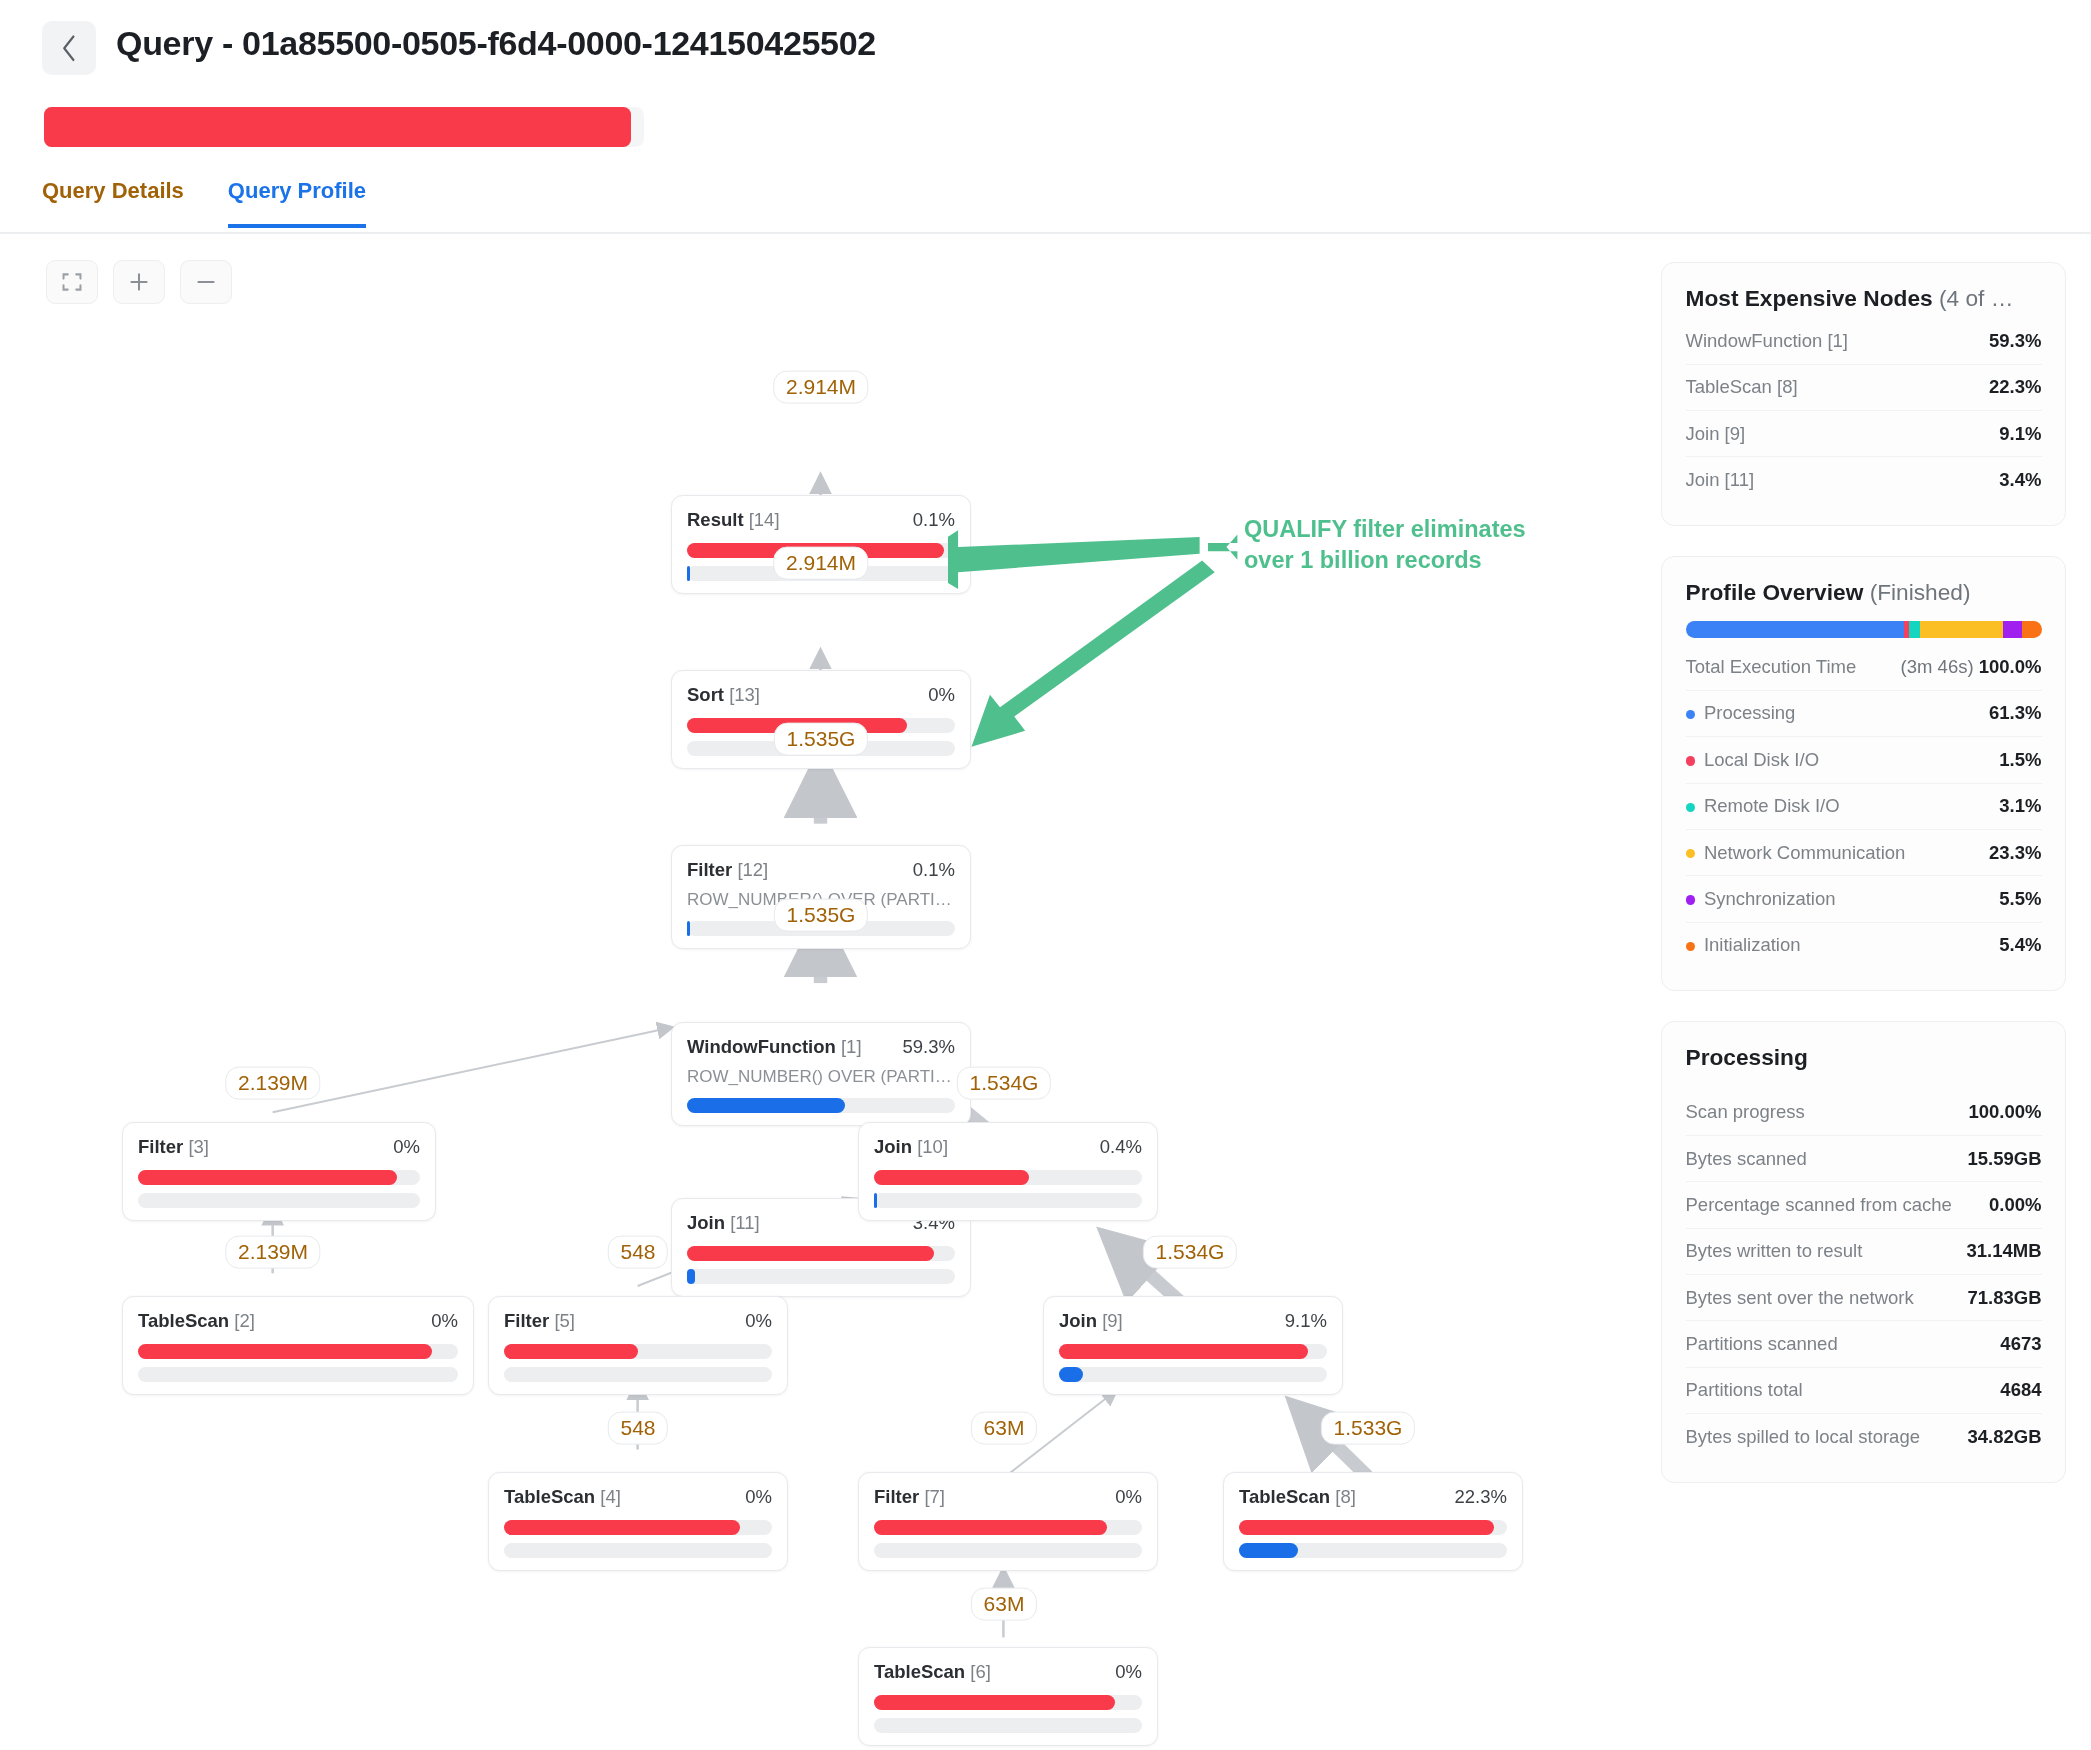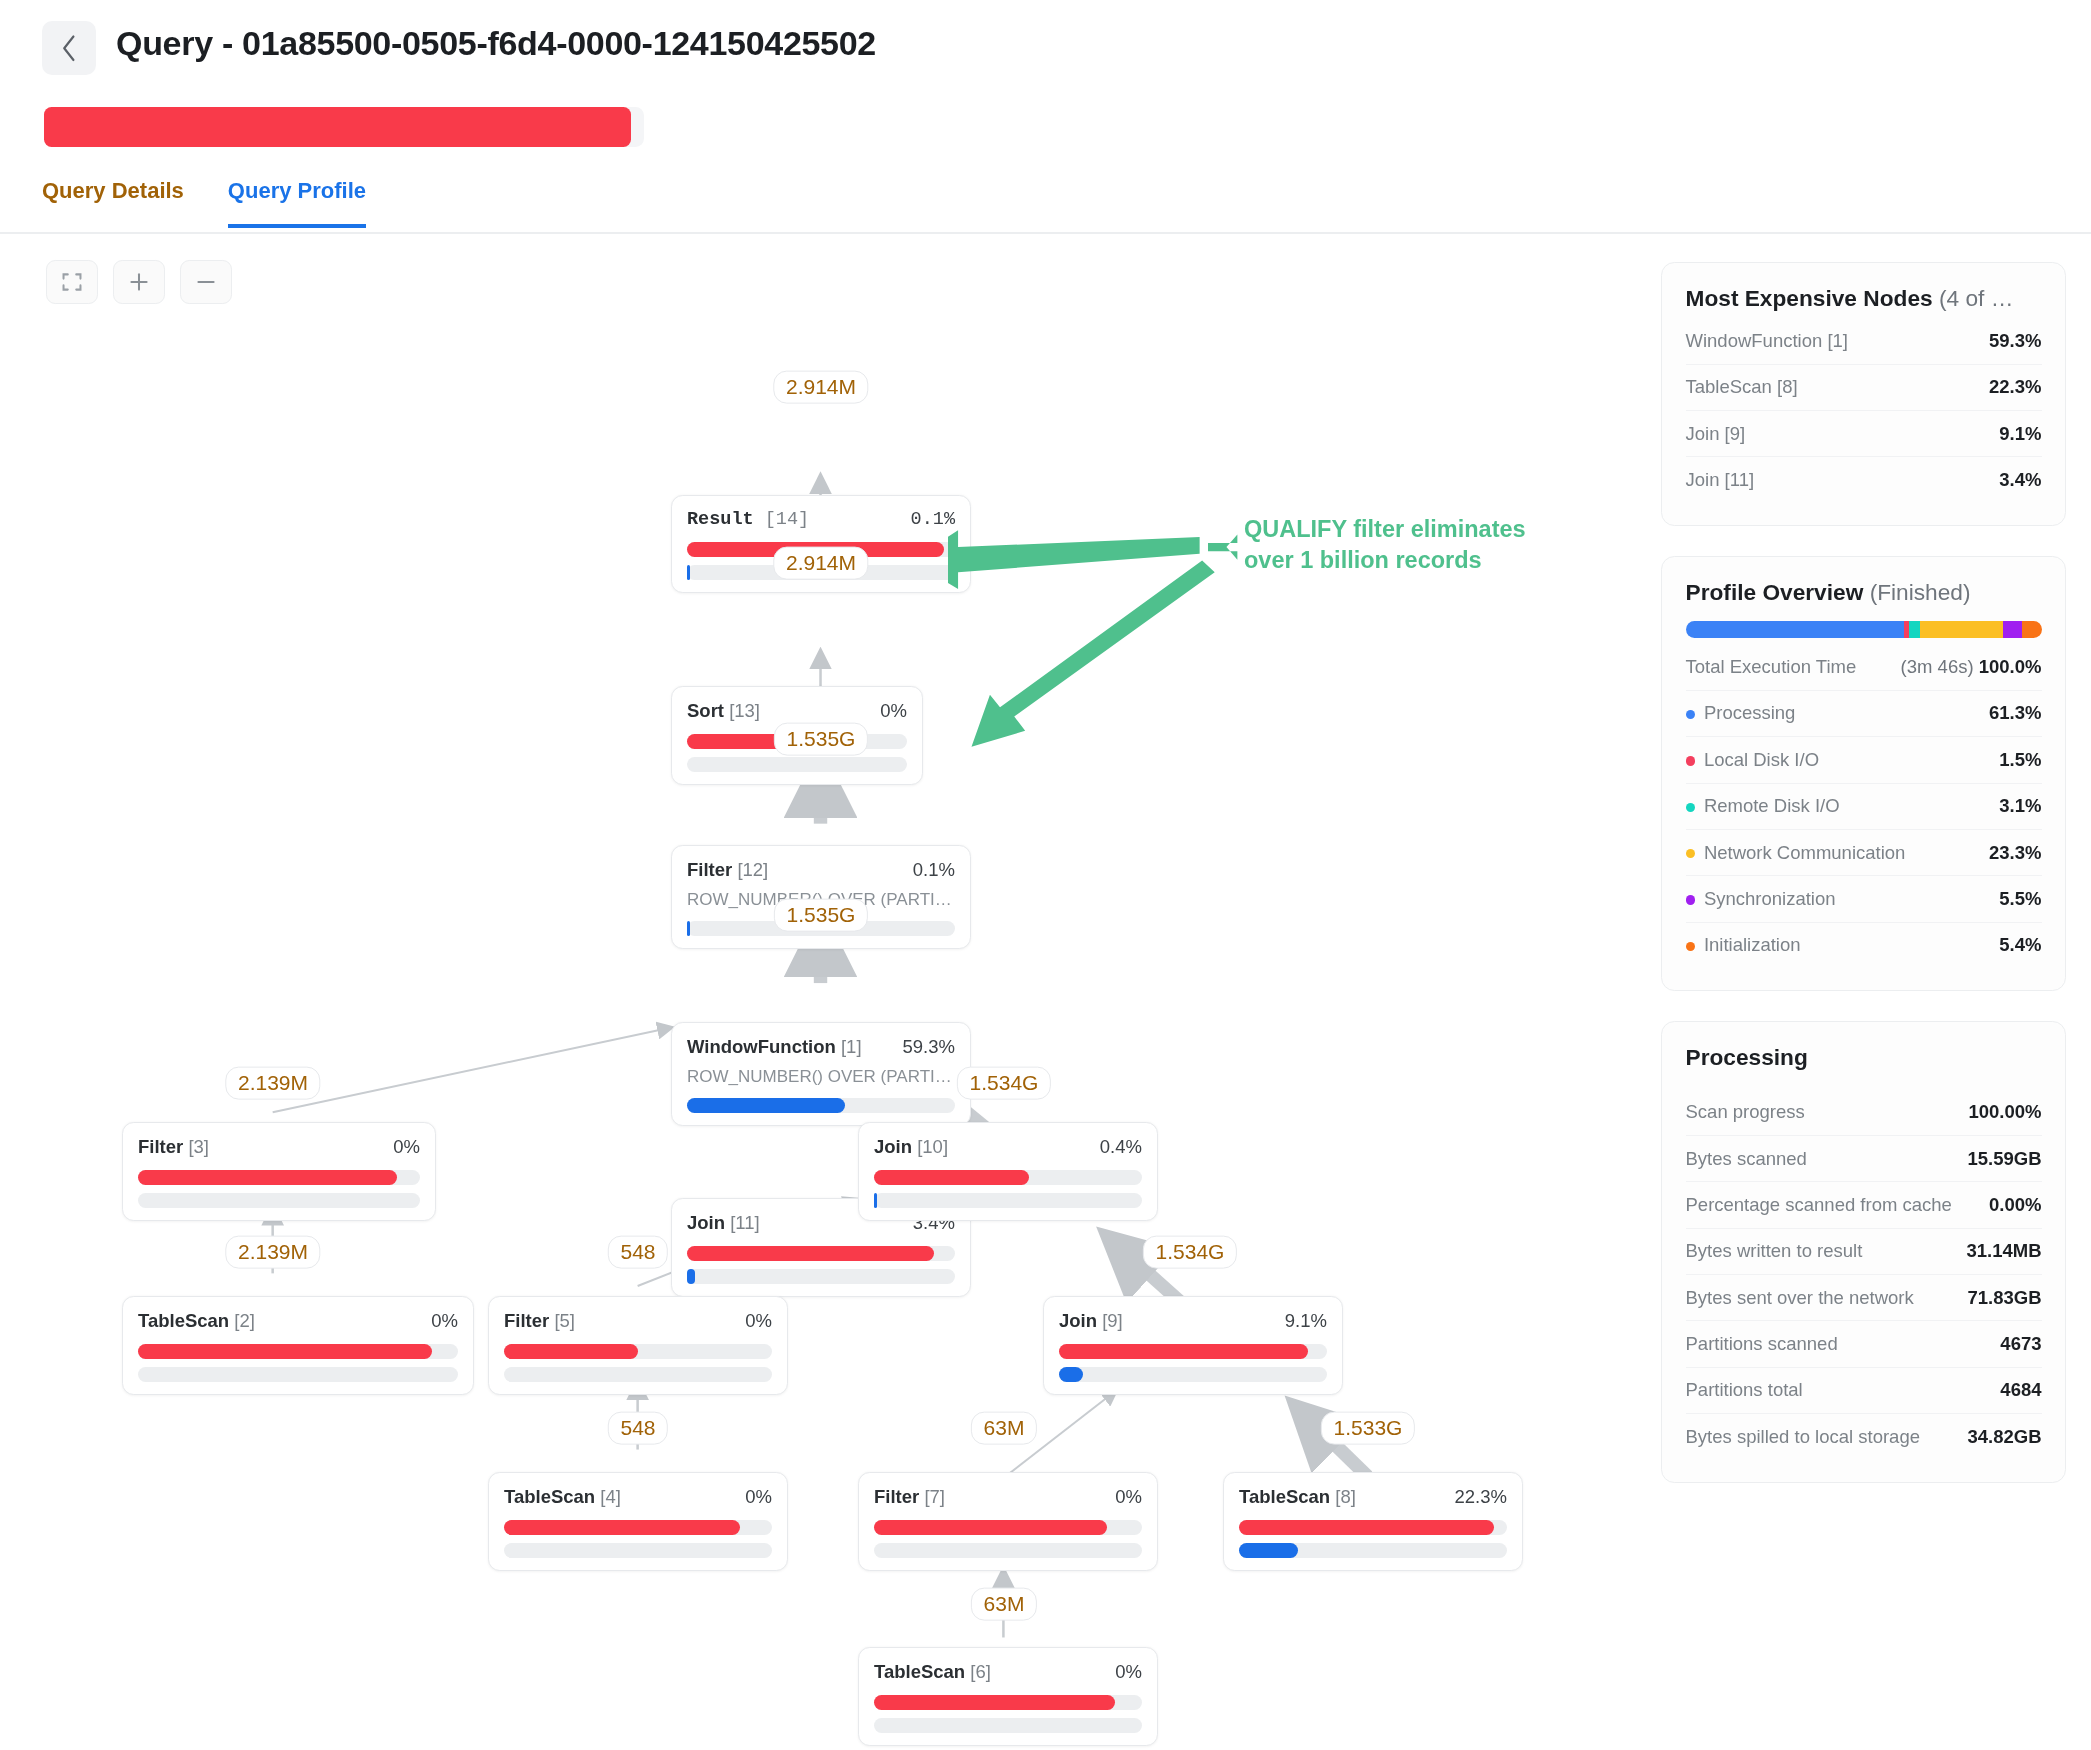--- a/index.html
+++ b/index.html
@@ -197,34 +197,34 @@
       <path d="M760,1438 V1358" stroke-width="3" marker-end="url(#ah-thin)"></path>
 
       <path d="M1196,1472 L1330,1368" stroke-width="2.4" marker-end="url(#ah-thin)"></path>
 
       <path d="M1630,1470 L1546,1388" stroke-width="16" stroke="#c8ccd0" marker-end="url(#ah-thick)"></path>
 
       <path d="M1196,1662 V1582" stroke-width="3" marker-end="url(#ah-thin)"></path>
     </g>
   </svg>
 
-  <div class="node" style="left:671px; top:252px; width:300px;font-family:Liberation Mono, monospace;">
+  <div class="node" style="left:671px; top:252px; width:300px;">
     <div class="node-head">
       <div class="node-title"><span>Result</span> <span class="nid">[14]</span></div>
       <div class="node-pct">0.1%</div>
     </div>
     <div class="bar-track">
         <div class="bar-fill bar-red" style="width:96%"></div>
       </div>
     <div class="bar-track gapless">
         <div class="bar-fill bar-blue" style="width:1%"></div>
       </div>
   </div>
 
-  <div class="node" style="left:671px; top:443px; width:252px;">
+  <div class="node" style="left:671px; top:427px; width:300px;">
     <div class="node-head">
       <div class="node-title"><span>Sort</span> <span class="nid">[13]</span></div>
       <div class="node-pct">0%</div>
     </div>
     <div class="bar-track">
         <div class="bar-fill bar-red" style="width:82%"></div>
       </div>
     <div class="bar-track gapless">
         <div class="bar-fill bar-blue" style="width:0%"></div>
       </div>

